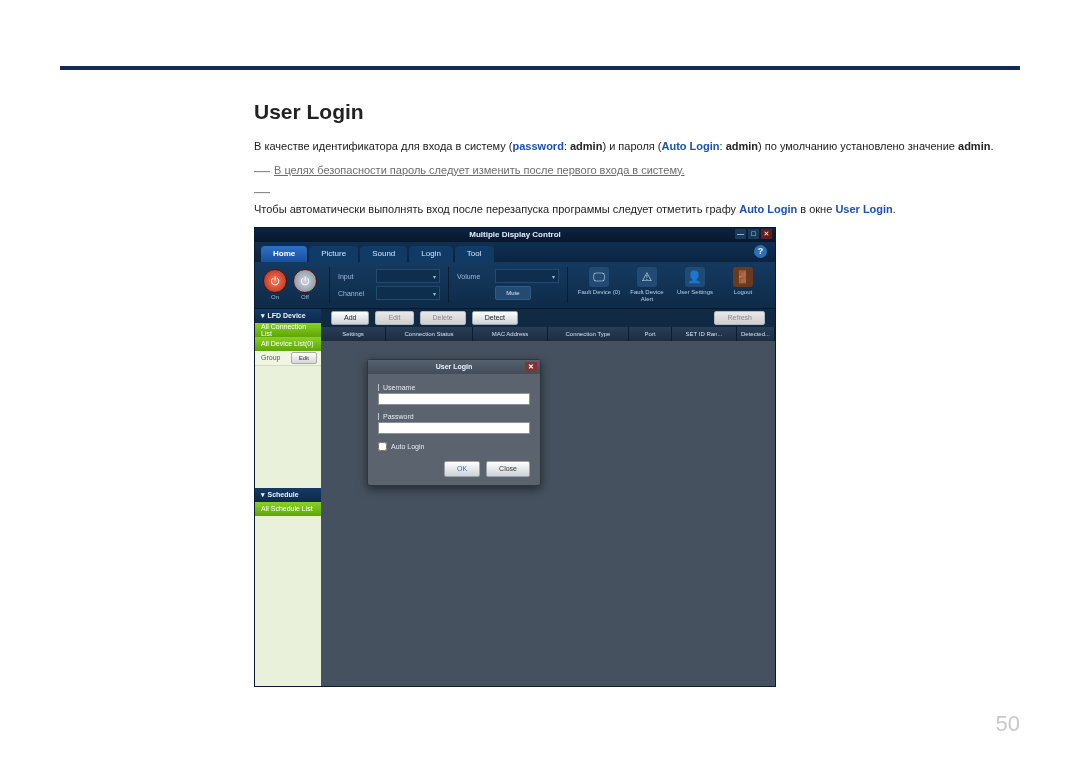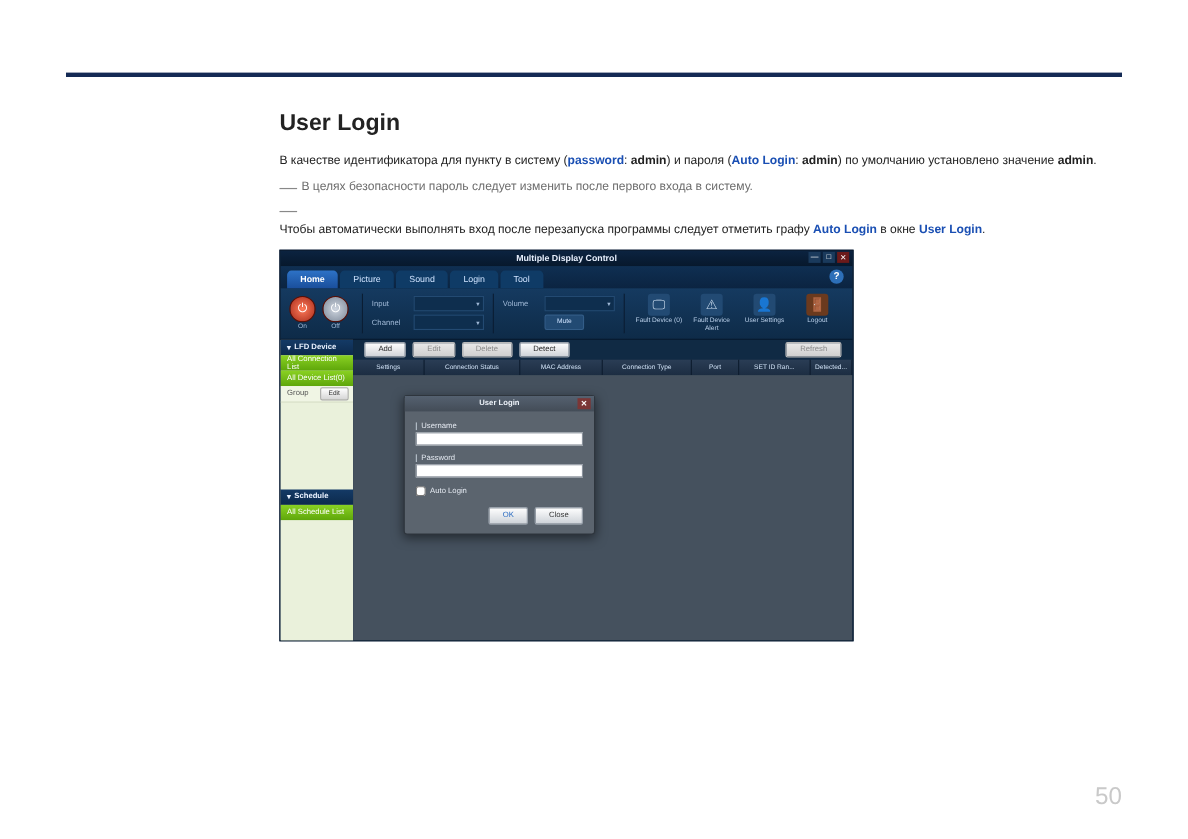--- a/index.html
+++ b/index.html
@@ -4,22 +4,22 @@
 <style>
   html,body{margin:0;padding:0;background:#fff;font-family:Arial,Helvetica,sans-serif;color:#222;}
   .page{width:1080px;height:763px;position:relative;box-sizing:border-box;padding:56px 60px 0 60px;}
   .top-rule{position:absolute;left:60px;right:60px;top:66px;height:4px;background:#142a55;}
   .content{margin-left:194px;margin-top:44px;}
   h1{font-size:21px;font-weight:bold;margin:0 0 14px 0;}
   p{font-size:11px;line-height:1.6;margin:0 0 6px 0;}
   .blue{color:#1a4fb3;font-weight:bold;}
   .dash-line{display:flex;gap:6px;align-items:flex-start;color:#6d6d6d;}
   .dash-line .dash{flex:0 0 auto;width:14px;text-align:left;color:#888;}
-  .dash-line p{flex:1;margin:0 0 4px 0;}
-  .screenshot{margin-top:8px;width:522px;height:356px;position:relative;border:1px solid #0a1a2e;background:#0e2843;box-sizing:border-box;overflow:hidden;font-size:8px;color:#cde;}
+  .dash-line p{flex:1;margin:0 0 4px 0;text-decoration:underline;}
+  .screenshot{margin-top:8px;width:522px;height:460px;position:relative;border:1px solid #0a1a2e;background:#0e2843;box-sizing:border-box;overflow:hidden;font-size:8px;color:#cde;}
   
   .titlebar{height:14px;background:linear-gradient(#0b2340,#07182c);display:flex;align-items:center;justify-content:center;position:relative;}
   .titlebar .ttl{font-size:8px;font-weight:bold;color:#e6eefc;}
   .winbtns{position:absolute;right:3px;top:1px;display:flex;gap:2px;}
   .winbtns span{width:11px;height:10px;background:#1a3a5c;display:inline-flex;align-items:center;justify-content:center;font-size:7px;color:#fff;}
   .winbtns .x{background:#6b1a1a;}
   
   .tabstrip{height:20px;background:linear-gradient(#0f2f52,#0b2441);display:flex;align-items:flex-end;padding:0 6px;position:relative;}
   .tab{height:16px;padding:0 12px;margin-right:2px;border-radius:4px 4px 0 0;background:#0f3b66;color:#cfe3ff;display:flex;align-items:center;font-size:8px;}
   .tab.active{background:linear-gradient(#2d72c6,#1a4f9c);color:#fff;font-weight:bold;}
@@ -75,21 +75,21 @@
 <body>
 
 <div class="page">
   <div class="top-rule"></div>
 
   <div class="content">
     <h1>User Login</h1>
 
 
     <p>
-      <span>В качестве идентификатора для пункту в систему (</span><span class="blue">password</span><span>: </span><b>admin</b><span>) и пароля (</span><span class="blue">Auto Login</span><span>: </span><b>admin</b><span>) по умолчанию установлено значение </span><b>admin</b><span>.</span>
+      <span>В качестве идентификатора для входа в систему (</span><span class="blue">password</span><span>: </span><b>admin</b><span>) и пароля (</span><span class="blue">Auto Login</span><span>: </span><b>admin</b><span>) по умолчанию установлено значение </span><b>admin</b><span>.</span>
     </p>
 
     <div class="dash-line">
       <span class="dash">―</span>
       <p>В целях безопасности пароль следует изменить после первого входа в систему.</p>
     </div>
     <div class="dash-line">
       <span class="dash">―</span>
     </div>
 

